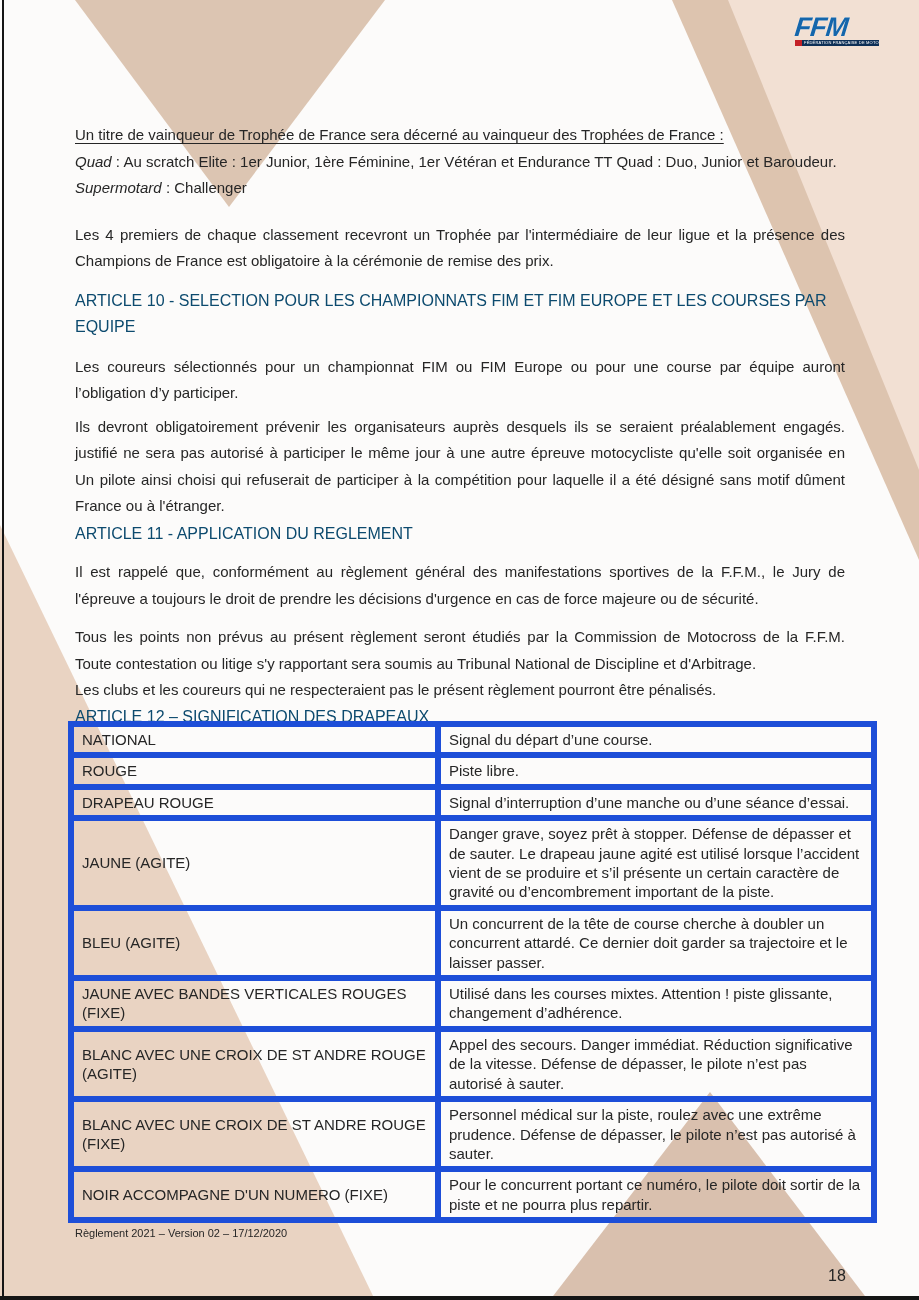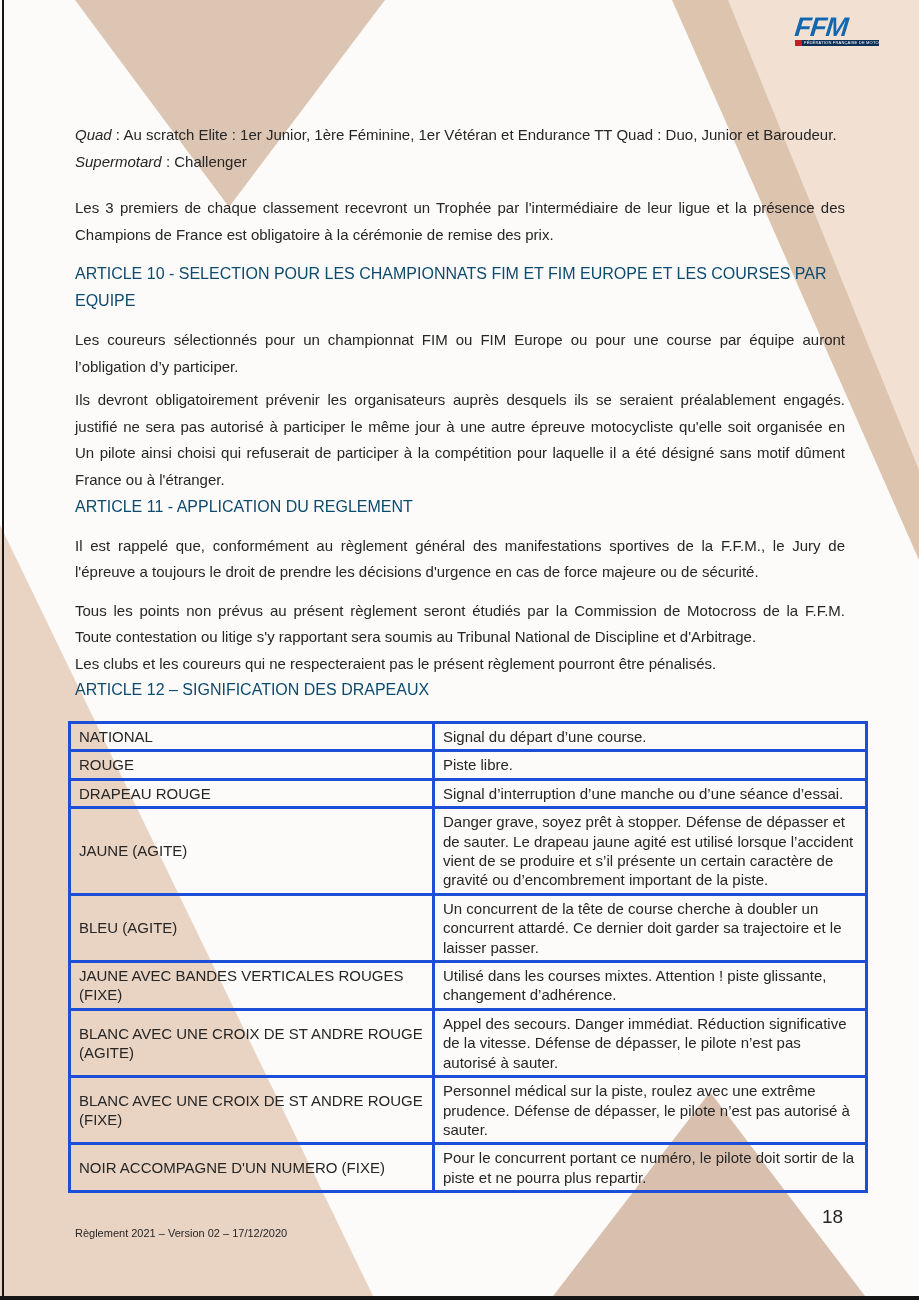--- a/index.html
+++ b/index.html
@@ -33,28 +33,28 @@
   .gap-md{height:12px;}
   .gap-sm{height:7px;}
   .gap-xs{height:1px;}
 
   .flag-table{
     position:absolute;left:68px;top:721px;width:783px;z-index:1;
     border-collapse:collapse;table-layout:fixed;
     font-size:15px;color:#262626;background:transparent;
   }
   .flag-table td{
-    border:3px solid #1d4ed8;padding:3px 8px;line-height:19.4px;
+    border:6px solid #1d4ed8;padding:3px 8px;line-height:19.4px;
     vertical-align:middle;overflow:hidden;
   }
   .flag-table td.flag-name{width:345px;}
   .flag-table td.flag-meaning{width:414px;}
 
   .footer-version{position:absolute;left:75px;top:1227px;font-size:11px;z-index:1;}
-  .page-number{position:absolute;left:822px;top:1206px;width:30px;text-align:left;font-size:19px;z-index:1;}
+  .page-number{position:absolute;left:822px;top:1267px;width:30px;text-align:center;font-size:16px;z-index:1;}
 </style>
 </head>
 <body>
 
 <div class="page">
 
   <svg class="bg-svg" width="919" height="1300" viewBox="0 0 919 1300" aria-hidden="true">
     <polygon points="75,0 385,0 229,207" fill="#dcc5b2"></polygon>
     <polygon points="672,0 919,0 919,560" fill="#ddc4af"></polygon>
     <polygon points="728,0 919,0 919,470" fill="#f2e0d3"></polygon>
@@ -67,24 +67,25 @@
 
   <div class="logo">
     <div class="logo-text">FFM</div>
     <div class="logo-bar">
       <span class="red"></span>
       <span class="sub">FÉDÉRATION FRANÇAISE DE MOTOCYCLISME</span>
     </div>
   </div>
 
   <div class="content">
+      <div class="line underline">Un titre de vainqueur de Trophée de France sera décerné au vainqueur des Trophées de France :</div>
       <div class="line"><i>Quad</i><span> : Au scratch Elite : 1er Junior, 1ère Féminine, 1er Vétéran et Endurance TT Quad : Duo, Junior et Baroudeur.</span></div>
       <div class="line"><i>Supermotard</i><span> : Challenger</span></div>
       <div class="gap-xl"></div>
-      <div class="line j">Les 3 premiers de chaque classement recevront un Trophée par l'intermédiaire de leur ligue et la présence des</div>
+      <div class="line j">Les 4 premiers de chaque classement recevront un Trophée par l'intermédiaire de leur ligue et la présence des</div>
       <div class="line">Champions de France est obligatoire à la cérémonie de remise des prix.</div>
       <div class="gap-lg"></div>
       <div class="line heading">ARTICLE 10 - SELECTION POUR LES CHAMPIONNATS FIM ET FIM EUROPE ET LES COURSES PAR EQUIPE</div>
       <div class="gap-lg"></div>
       <div class="line j">Les coureurs sélectionnés pour un championnat FIM ou FIM Europe ou pour une course par équipe auront</div>
       <div class="line">l’obligation d’y participer.</div>
       <div class="gap-sm"></div>
       <div class="line j">Ils devront obligatoirement prévenir les organisateurs auprès desquels ils se seraient préalablement engagés.</div>
       <div class="line j">justifié ne sera pas autorisé à participer le même jour à une autre épreuve motocycliste qu'elle soit organisée en</div>
       <div class="line j">Un pilote ainsi choisi qui refuserait de participer à la compétition pour laquelle il a été désigné sans motif dûment</div>

